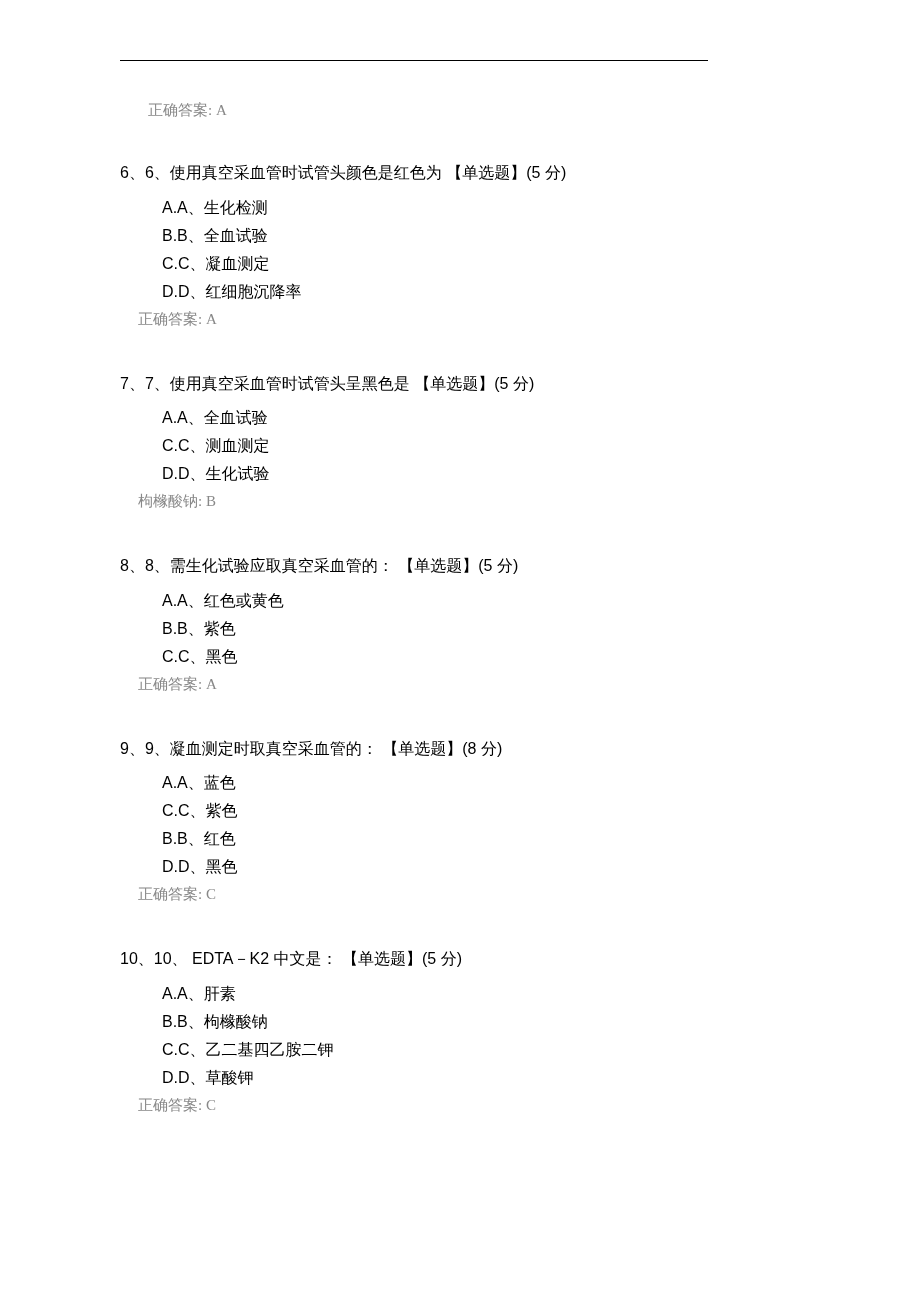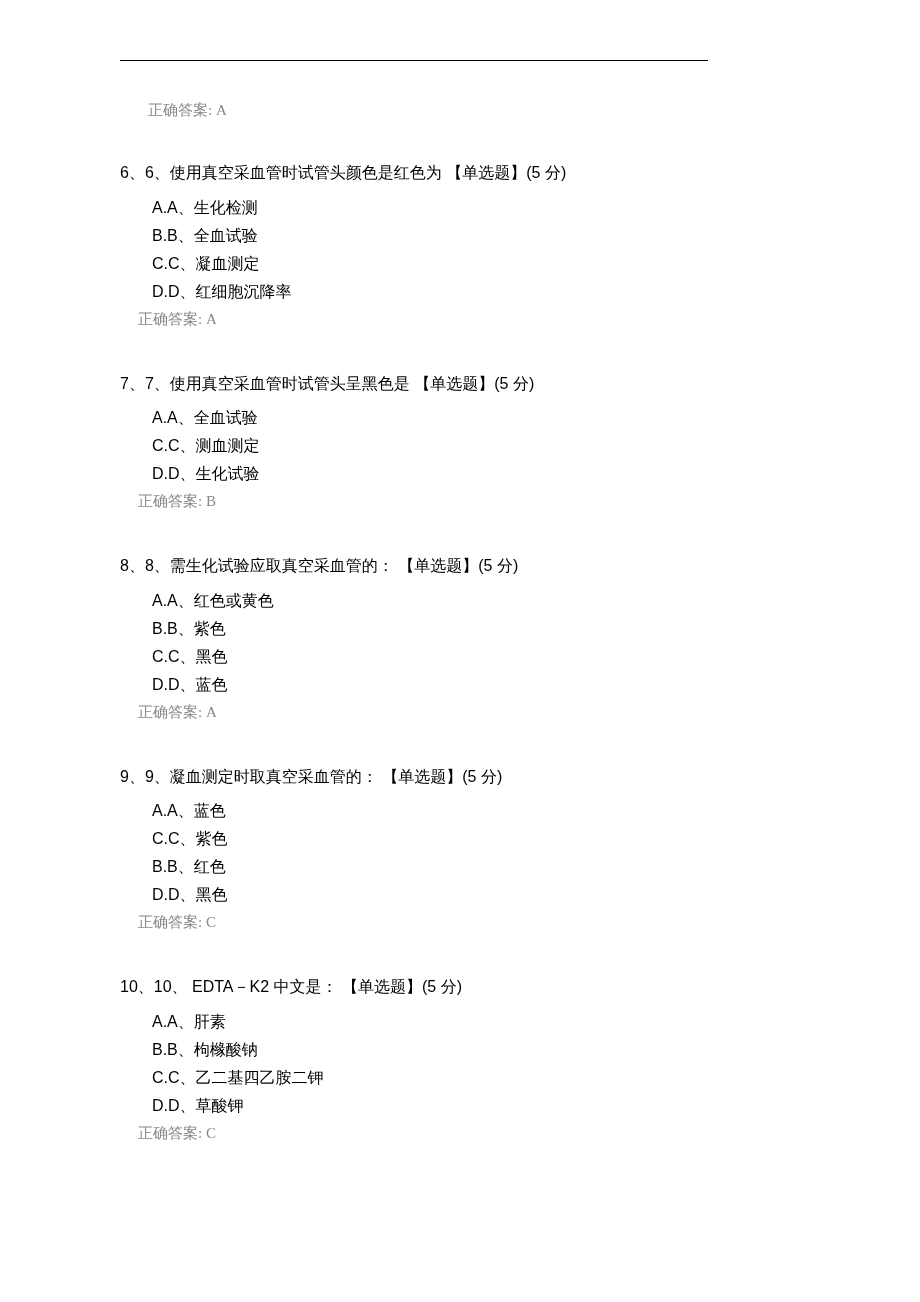--- a/index.html
+++ b/index.html
@@ -30,21 +30,21 @@
     margin-bottom: 42px;
   }
   .question-stem {
     font-size: 16px;
     line-height: 1.6;
     font-family: "Microsoft YaHei", "SimSun", sans-serif;
     margin-bottom: 8px;
     margin-top: 32px;
   }
   .options {
-    margin-left: 32px;
+    margin-left: 42px;
   }
   .option {
     font-size: 16px;
     line-height: 1.75;
     font-family: "Microsoft YaHei", "SimSun", sans-serif;
   }
   .answer-line {
     font-size: 15px;
     color: #888;
     margin-left: 18px;
@@ -76,39 +76,38 @@
 
   <div class="question-block">
     <div class="question-stem">
       <span>7、7、</span><span>使用真空采血管时试管头呈黑色是 【单选题】(5 分)</span>
     </div>
     <div class="options">
       <div class="option">A.A、全血试验</div>
       <div class="option">C.C、测血测定</div>
       <div class="option">D.D、生化试验</div>
     </div>
-    <div class="answer-line">正确答案: B</div>
+    <div class="answer-line">枸橼酸钠: B</div>
   </div>
 
   <div class="question-block">
     <div class="question-stem">
       <span>8、8、</span><span>需生化试验应取真空采血管的： 【单选题】(5 分)</span>
     </div>
     <div class="options">
       <div class="option">A.A、红色或黄色</div>
       <div class="option">B.B、紫色</div>
       <div class="option">C.C、黑色</div>
-      <div class="option">D.D、蓝色</div>
     </div>
     <div class="answer-line">正确答案: A</div>
   </div>
 
   <div class="question-block">
     <div class="question-stem">
-      <span>9、9、</span><span>凝血测定时取真空采血管的： 【单选题】(5 分)</span>
+      <span>9、9、</span><span>凝血测定时取真空采血管的： 【单选题】(8 分)</span>
     </div>
     <div class="options">
       <div class="option">A.A、蓝色</div>
       <div class="option">C.C、紫色</div>
       <div class="option">B.B、红色</div>
       <div class="option">D.D、黑色</div>
     </div>
     <div class="answer-line">正确答案: C</div>
   </div>
 

